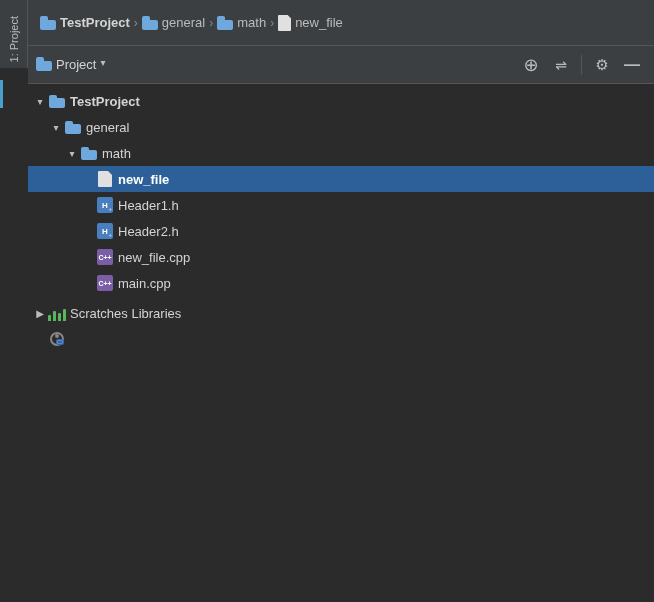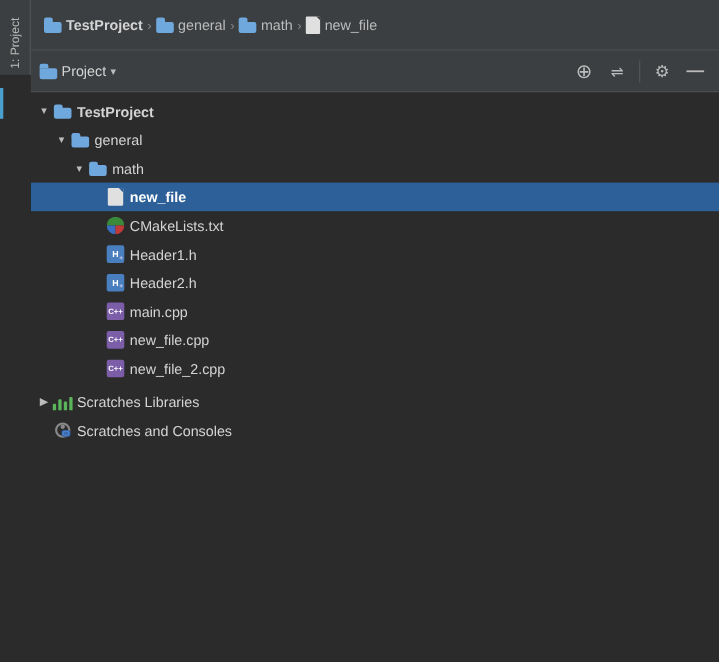--- a/index.html
+++ b/index.html
@@ -79,21 +79,21 @@
       height: 38px;
       background: #3c3f41;
       border-bottom: 1px solid #555;
       display: flex;
       align-items: center;
       padding: 0 8px;
       gap: 2px;
     }
     .toolbar-left {
       display: flex;
-      align-items: center;
+      align-items: flex-start;
       gap: 4px;
       flex: 1;
     }
     .toolbar-label {
       font-size: 13px;
       color: #d4d4d4;
       font-weight: 500;
     }
     .toolbar-dropdown-arrow {
       font-size: 10px;
@@ -303,31 +303,20 @@
     <div class="tree-item selected">
       <span class="tree-indent" style="width:68px;"></span>
       <span class="tree-icon">
         <span style="width:14px;height:16px;background:#e0e0e0;border-radius:1px;display:inline-block;position:relative;">
           <span style="position:absolute;top:0;right:0;width:4px;height:4px;background:#2d6099;clip-path:polygon(0 0,100% 100%,100% 0);"></span>
         </span>
       </span>
       <span class="tree-label" style="font-weight:600;color:#fff;">new_file</span>
     </div>
 
-    <div class="tree-item">
-      <span class="tree-indent" style="width:68px;"></span>
-      <span class="tree-icon">
-        <span class="cmake-shape" style="width:16px;height:16px;border-radius:50%;overflow:hidden;position:relative;display:inline-block;">
-          <span style="position:absolute;top:0;left:0;right:0;height:50%;background:#3a8a3a;"></span>
-          <span style="position:absolute;bottom:0;left:0;width:50%;height:50%;background:#3a6cbf;"></span>
-          <span style="position:absolute;bottom:0;right:0;width:50%;height:50%;background:#c03a3a;"></span>
-        </span>
-      </span>
-      <span class="tree-label">CMakeLists.txt</span>
-    </div>
 
     <div class="tree-item">
       <span class="tree-indent" style="width:68px;"></span>
       <span class="tree-icon">
         <span style="width:16px;height:16px;background:#4a7fbf;border-radius:2px;display:flex;align-items:center;justify-content:center;font-size:8px;font-weight:bold;color:#fff;position:relative;">
           H
           <span style="position:absolute;bottom:1px;right:1px;font-size:6px;color:#cce;">+</span>
         </span>
       </span>
       <span class="tree-label">Header1.h</span>
@@ -342,38 +331,31 @@
         </span>
       </span>
       <span class="tree-label">Header2.h</span>
     </div>
 
     <div class="tree-item">
       <span class="tree-indent" style="width:68px;"></span>
       <span class="tree-icon">
         <span style="width:16px;height:16px;background:#7b5ea7;border-radius:2px;display:flex;align-items:center;justify-content:center;font-size:7px;font-weight:bold;color:#fff;">C++</span>
       </span>
+      <span class="tree-label">new_file.cpp</span>
+    </div>
+
+    <div class="tree-item">
+      <span class="tree-indent" style="width:68px;"></span>
+      <span class="tree-icon">
+        <span style="width:16px;height:16px;background:#7b5ea7;border-radius:2px;display:flex;align-items:center;justify-content:center;font-size:7px;font-weight:bold;color:#fff;">C++</span>
+      </span>
       <span class="tree-label">main.cpp</span>
     </div>
 
-    <div class="tree-item">
-      <span class="tree-indent" style="width:68px;"></span>
-      <span class="tree-icon">
-        <span style="width:16px;height:16px;background:#7b5ea7;border-radius:2px;display:flex;align-items:center;justify-content:center;font-size:7px;font-weight:bold;color:#fff;">C++</span>
-      </span>
-      <span class="tree-label">new_file.cpp</span>
-    </div>
-
-    <div class="tree-item">
-      <span class="tree-indent" style="width:68px;"></span>
-      <span class="tree-icon">
-        <span style="width:16px;height:16px;background:#7b5ea7;border-radius:2px;display:flex;align-items:center;justify-content:center;font-size:7px;font-weight:bold;color:#fff;">C++</span>
-      </span>
-      <span class="tree-label">new_file_2.cpp</span>
-    </div>
 
     <div class="tree-item" style="margin-top:4px;">
       <span class="tree-indent" style="width:4px;"></span>
       <span class="tree-arrow" style="color:#bbb;">▶</span>
       <span class="tree-icon">
         <span class="icon-bars" style="display:flex;align-items:flex-end;gap:2px;height:14px;margin-top:1px;">
           <span style="width:3px;height:6px;background:#5ab55a;border-radius:1px 1px 0 0;"></span>
           <span style="width:3px;height:10px;background:#5ab55a;border-radius:1px 1px 0 0;"></span>
           <span style="width:3px;height:8px;background:#5ab55a;border-radius:1px 1px 0 0;"></span>
           <span style="width:3px;height:12px;background:#5ab55a;border-radius:1px 1px 0 0;"></span>
@@ -386,17 +368,16 @@
       <span class="tree-indent" style="width:4px;"></span>
       <span class="tree-arrow" style="color:transparent;">▶</span>
       <span class="tree-icon">
         <span style="width:14px;height:14px;border:2px solid #888;border-radius:50%;position:relative;display:inline-block;">
           <span style="position:absolute;top:0px;left:3px;width:4px;height:4px;background:#888;border-radius:50%;"></span>
           <span style="position:absolute;bottom:-1px;right:-2px;width:8px;height:6px;background:#3366aa;border-radius:2px;display:flex;align-items:center;justify-content:center;">
             <span style="width:6px;height:4px;background:#3366aa;border:1px solid #5588cc;border-radius:1px;"></span>
           </span>
         </span>
       </span>
-      <span class="tree-label">Scratches and Consoles</span>
     </div>
 
   </div>
 </div>
 
 </body></html>

